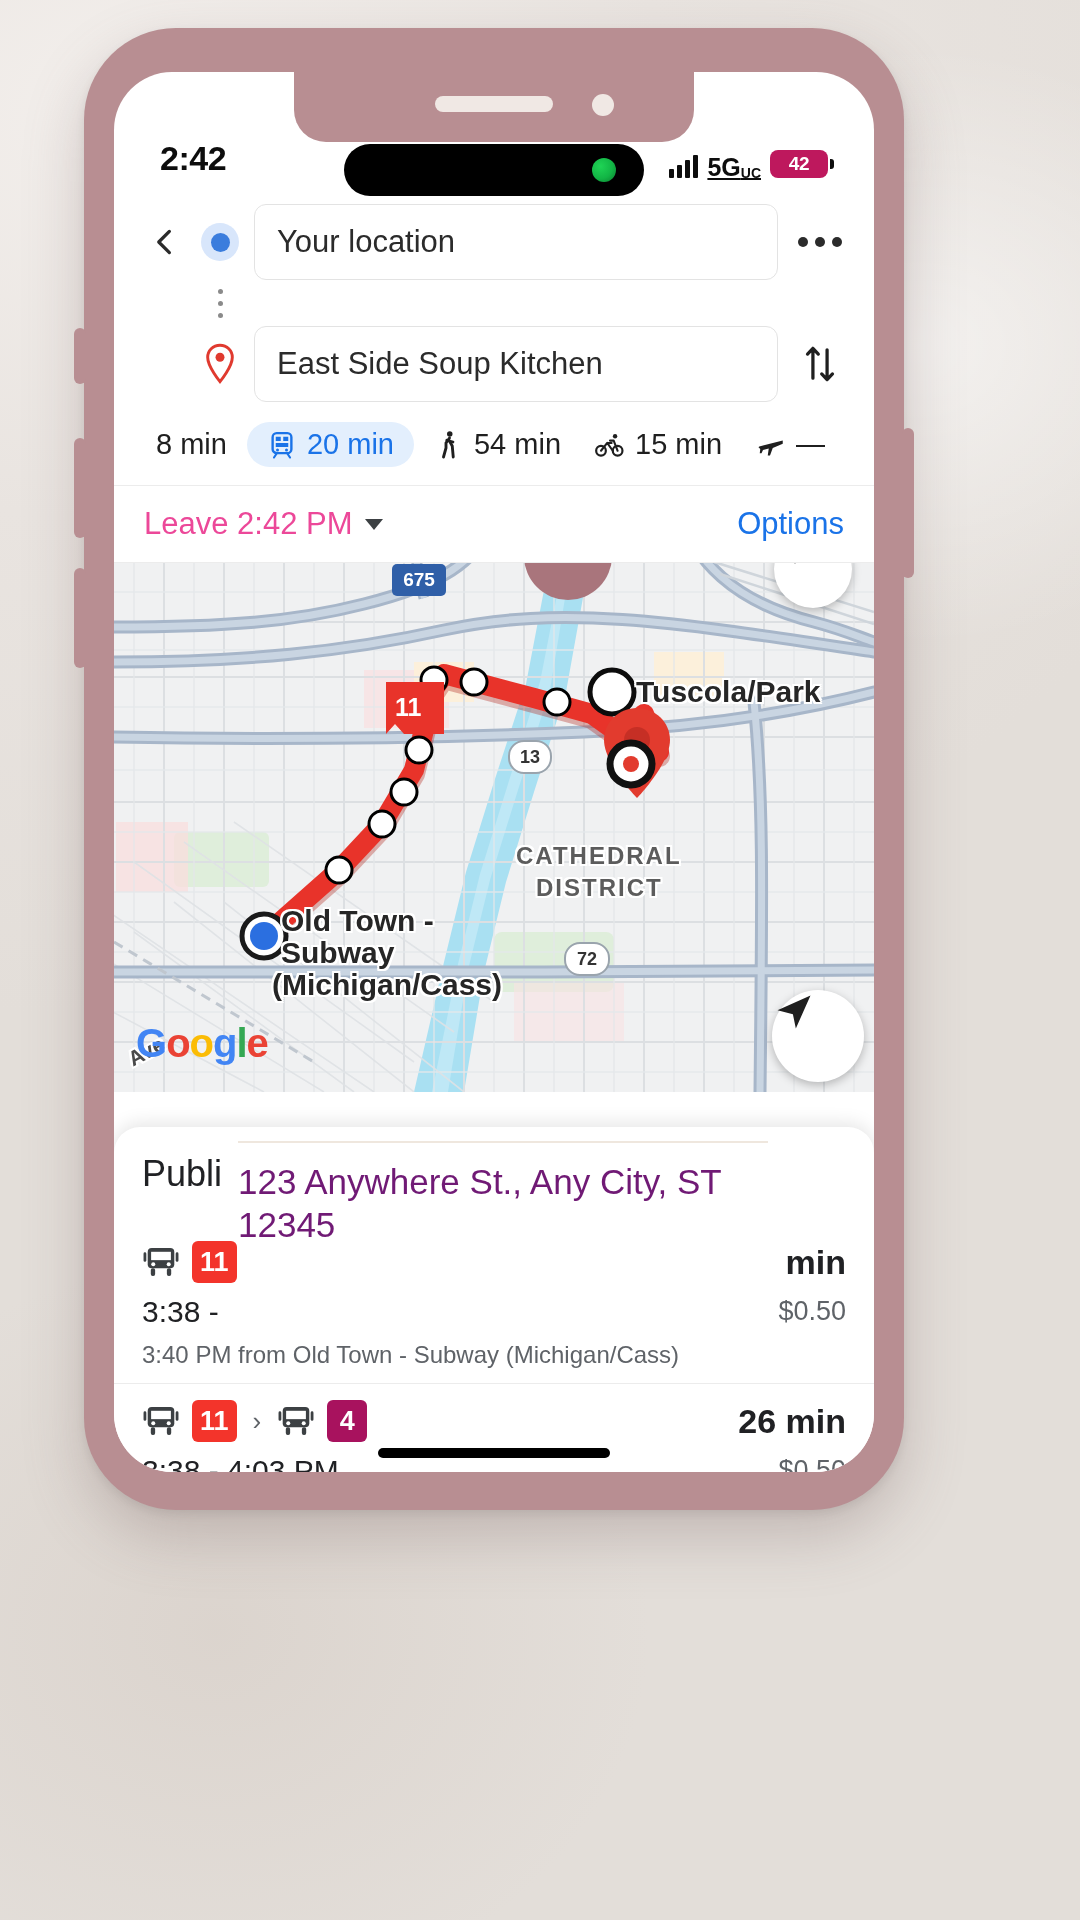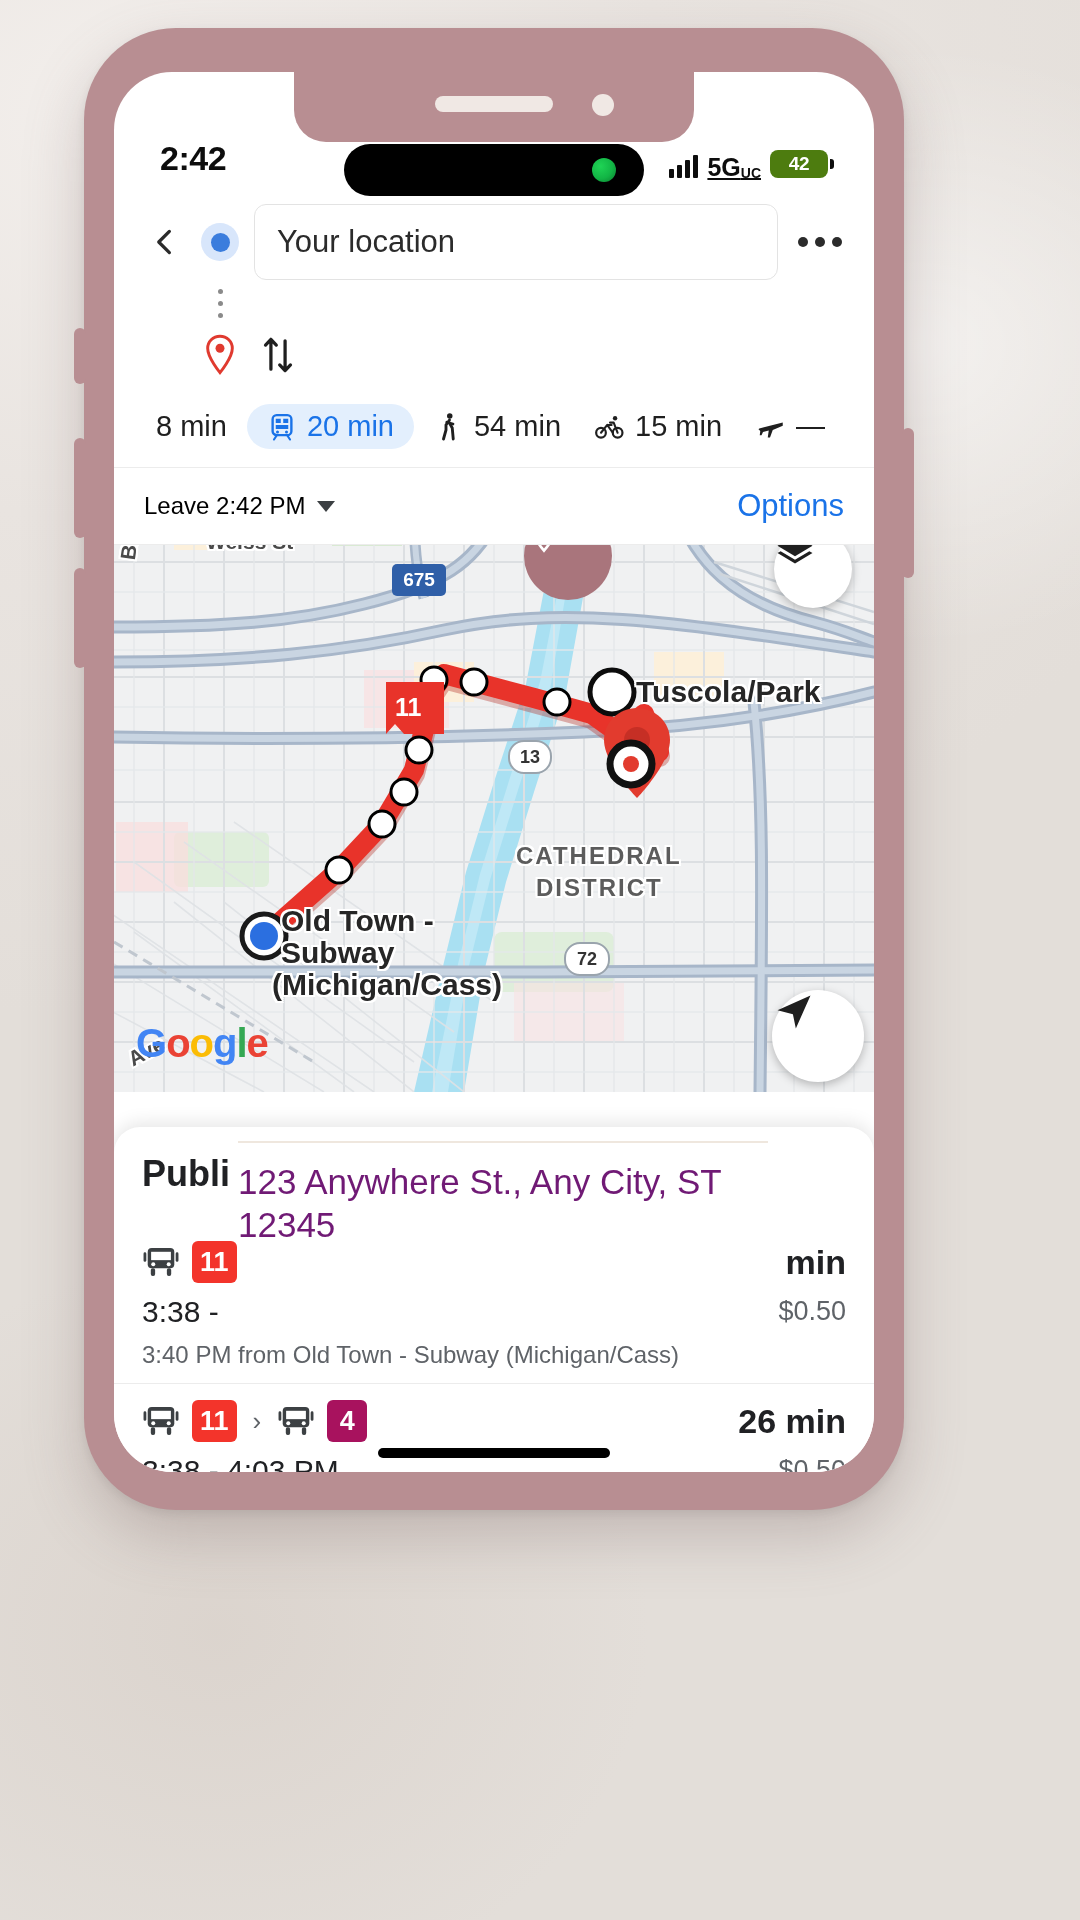--- a/index.html
+++ b/index.html
@@ -64,21 +64,21 @@
   .clock{font-size:34px;font-weight:700;color:#0d0d0d;letter-spacing:-.5px;}
   .status-right{display:flex;align-items:flex-end;gap:9px;}
   .bars{display:flex;align-items:flex-end;gap:3px;height:24px;}
   .bars i{display:block;width:5px;background:#0d0d0d;border-radius:1px;}
   .bars i:nth-child(1){height:9px}
   .bars i:nth-child(2){height:13px}
   .bars i:nth-child(3){height:18px}
   .bars i:nth-child(4){height:23px}
   .netlabel{font-size:25px;font-weight:600;color:#0d0d0d;line-height:1;position:relative;top:2px;text-decoration:underline;}
   .netlabel sub{font-size:14px;font-weight:600;vertical-align:baseline;position:relative;top:2px;}
-  .battery{position:relative;width:58px;height:28px;background:#4d7c0f;border-radius:8px;
+  .battery{position:relative;width:58px;height:28px;background:#be185d;border-radius:8px;
     display:flex;align-items:center;justify-content:center;}
   .battery span{color:#fff;font-size:19px;font-weight:700;letter-spacing:-.3px;}
   .battery:after{content:"";position:absolute;right:-6px;top:9px;width:4px;height:10px;
     background:#0d0d0d;border-radius:0 3px 3px 0;}
 
   
   .header{position:absolute;left:0;top:120px;width:100%;box-sizing:border-box;padding:12px 0 0 0;z-index:20;background:#fff;}
   .rowline{display:flex;align-items:center;padding:0 22px;}
   .backbtn{width:58px;height:58px;display:flex;align-items:center;justify-content:center;flex:0 0 auto;}
   .backbtn svg{width:30px;height:30px;}
@@ -99,21 +99,21 @@
 
   
   .modes{display:flex;align-items:center;gap:6px;padding:16px 28px 14px 28px;border-bottom:1.5px solid #ececec;}
   .mode{display:flex;align-items:center;gap:10px;padding:10px 14px;border-radius:26px;font-size:29px;color:#1f1f1f;white-space:nowrap;}
   .mode.active{background:#e3effd;color:#1a73e8;padding:6px 20px;}
   .mode svg{width:30px;height:32px;display:block;}
   .mode.active svg{fill:#1a73e8;}
 
   
   .leaverow{display:flex;align-items:center;justify-content:space-between;padding:20px 30px 20px 30px;border-bottom:1px solid #ececec;}
-  .leave{font-size:24px;color:#000000;display:flex;align-items:center;gap:12px;}
+  .leave{font-size:31px;color:#ec4899;display:flex;align-items:center;gap:12px;}
   .caret{width:0;height:0;border-left:9px solid transparent;border-right:9px solid transparent;border-top:11px solid #3c4043;display:block;}
   .options{font-size:31px;color:#1a73e8;}
 
   
   .map{position:absolute;left:0;top:430px;width:760px;height:590px;overflow:hidden;background:#eceff1;}
   .map svg{position:absolute;left:0;top:0;}
   .maplabel{position:absolute;font-weight:700;color:#262626;text-shadow:
      -2px 0 #fff, 2px 0 #fff, 0 -2px #fff, 0 2px #fff, -2px -2px #fff, 2px 2px #fff, 2px -2px #fff, -2px 2px #fff;}
   .maplabel.thin{font-weight:600;color:#4a4a4a;font-size:21px;}
   .shield{position:absolute;background:#fff;border:2px solid #9aa4ad;border-radius:8px;
@@ -125,21 +125,21 @@
   .googlelogo span:nth-child(1){color:#4285F4}
   .googlelogo span:nth-child(2){color:#EA4335}
   .googlelogo span:nth-child(3){color:#FBBC05}
   .googlelogo span:nth-child(4){color:#4285F4}
   .googlelogo span:nth-child(5){color:#34A853}
   .googlelogo span:nth-child(6){color:#EA4335}
 
   
   .sheet{position:absolute;left:0;bottom:0;width:760px;height:345px;background:#fff;border-radius:26px 26px 0 0;
     box-shadow:0 -4px 18px rgba(0,0,0,.10);z-index:25;overflow:hidden;}
-  .sheet-title{position:absolute;left:28px;top:26px;font-size:36px;color:#202124;font-weight:bold;}
+  .sheet-title{position:absolute;left:28px;top:26px;font-size:36px;color:#202124;}
   .overlay-card{position:absolute;left:124px;top:14px;width:530px;background:#fff;}
   .overlay-line{height:2px;background:#efe7de;margin:0 0 0 0;width:100%;}
   .overlay-addr{font-size:35px;color:#701a75;line-height:1.22;padding:18px 0 0 0;}
   .trow{position:relative;padding:16px 28px 14px 28px;border-bottom:1px solid #ececec;box-sizing:border-box;}
   .trow .badges{display:flex;align-items:center;gap:12px;}
   .busicon svg{width:38px;height:34px;display:block;}
   .rbadge{min-width:40px;height:42px;border-radius:6px;color:#fff;font-size:27px;font-weight:700;
     display:flex;align-items:center;justify-content:center;padding:0 8px;box-sizing:border-box;}
   .chev{color:#5f6368;font-size:26px;margin:0 4px;}
   .trow .times{font-size:30px;color:#202124;margin-top:12px;}
@@ -344,20 +344,21 @@
       </div>
 
       <div class="rowline">
         <div class="backbtn"></div>
         <div class="pinscol">
           <svg width="34" height="42" viewBox="0 0 24 30">
             <path d="M12 1.6 C7 1.6 3.2 5.4 3.2 10.2 C3.2 17 12 27.6 12 27.6 S20.8 17 20.8 10.2 C20.8 5.4 17 1.6 12 1.6 Z" fill="none" stroke="#e03a2f" stroke-width="2.1"></path>
             <circle cx="12" cy="10.2" r="3.2" fill="#e03a2f"></circle>
           </svg>
         </div>
+        <div class="field">East Side Soup Kitchen</div>
         <div class="endbtn swapicon">
           <svg viewBox="0 0 24 28">
             <path d="M7 3 V24 M7 3 L3.2 7 M7 3 L10.8 7" fill="none" stroke="#1f1f1f" stroke-width="2.3" stroke-linecap="round"></path>
             <path d="M17 25 V4 M17 25 L13.2 21 M17 25 L20.8 21" fill="none" stroke="#1f1f1f" stroke-width="2.3" stroke-linecap="round"></path>
           </svg>
         </div>
       </div>
 
       <div class="modes">
         <div class="mode">

